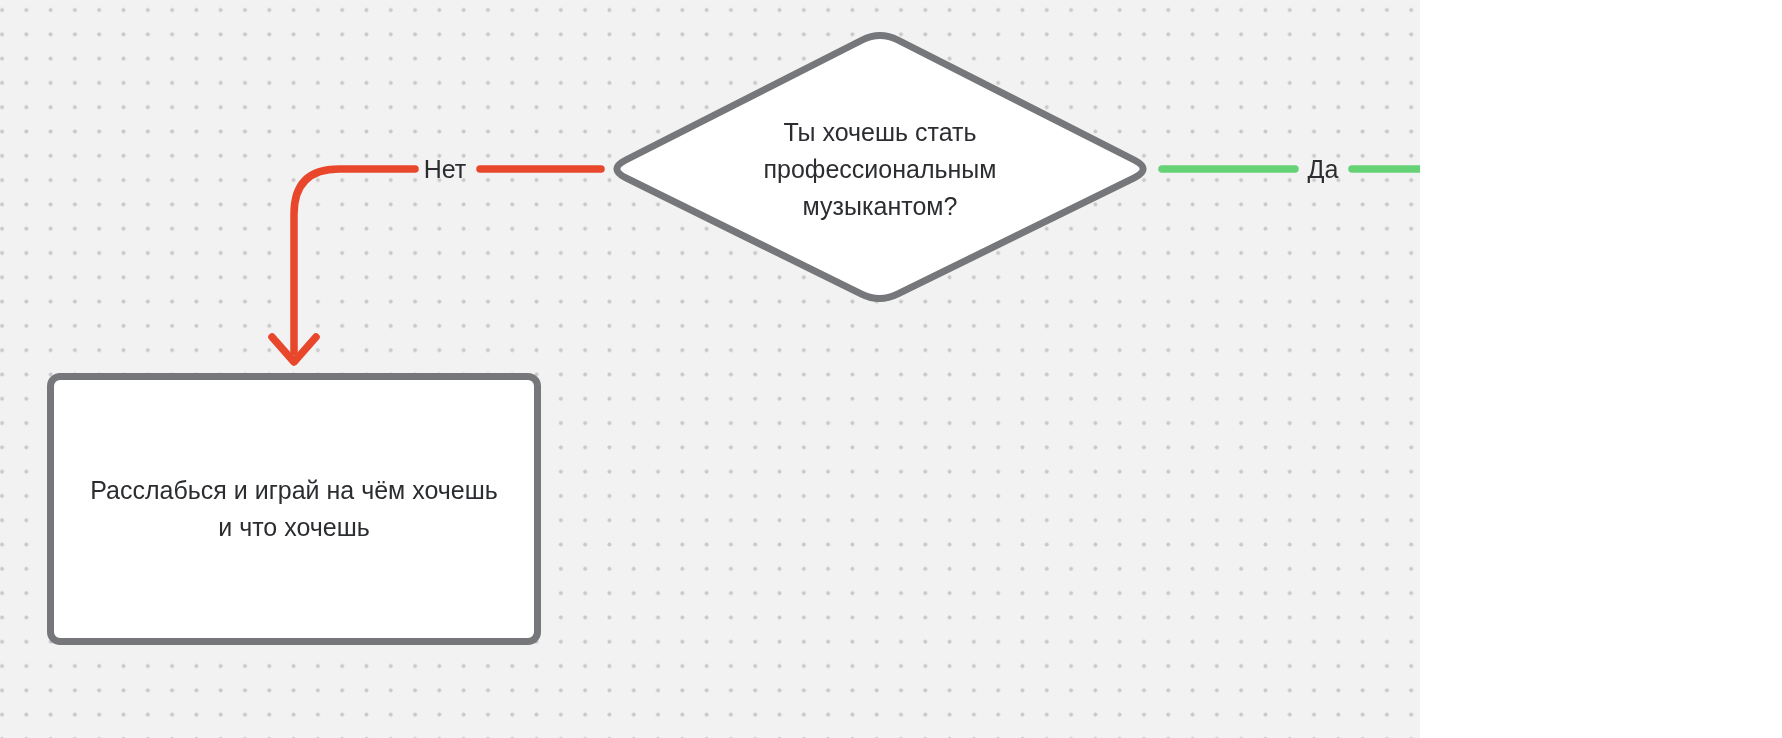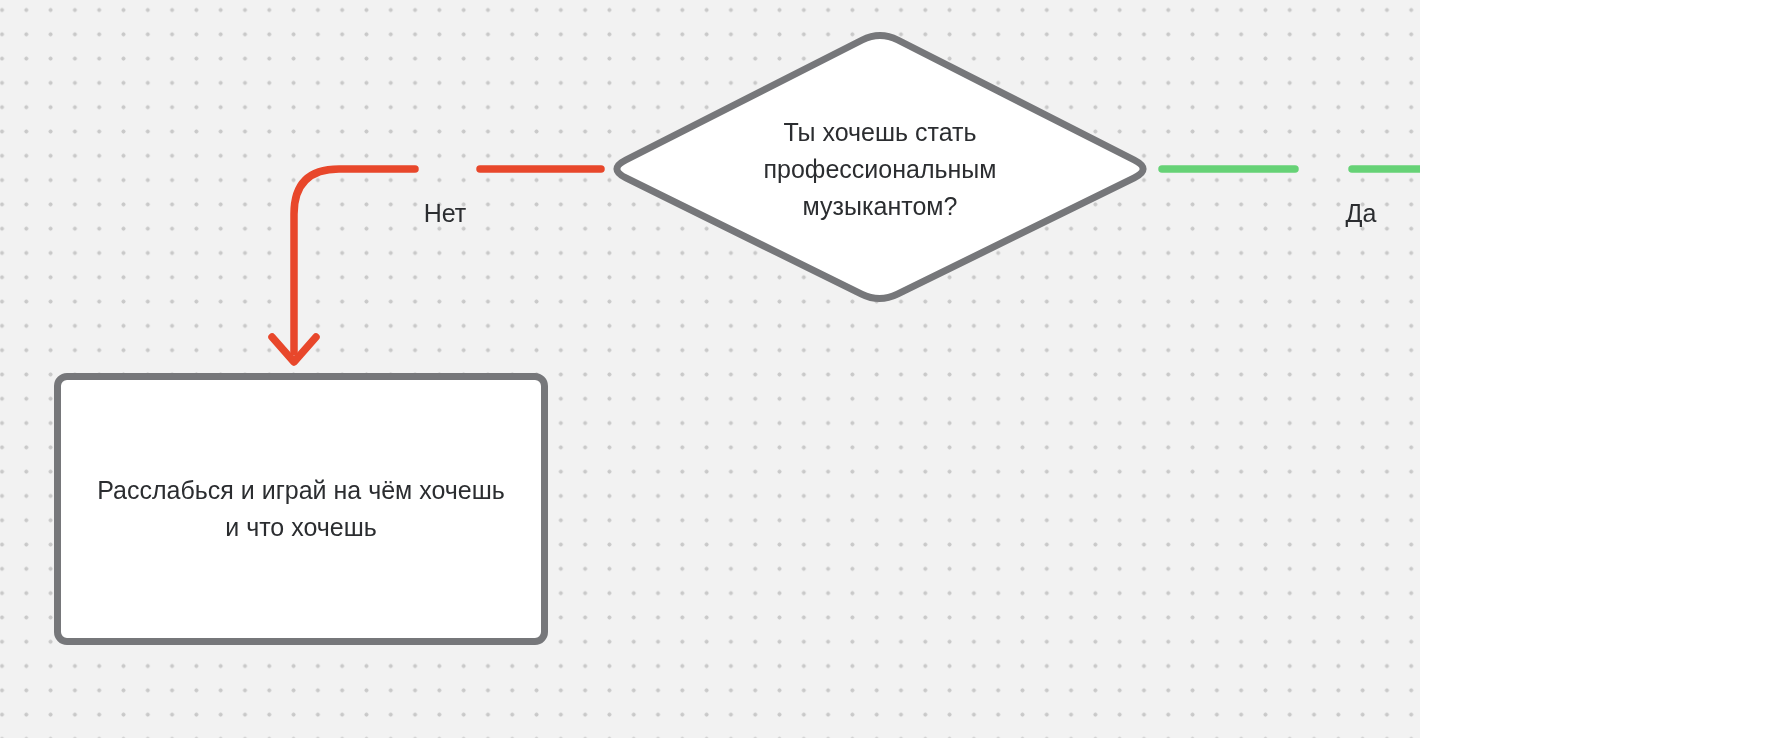--- a/index.html
+++ b/index.html
@@ -64,34 +64,33 @@
     border: 7px solid var(--node-border, #76777A);
     border-radius: 13px;
     display: flex;
     align-items: center;
     justify-content: center;
     text-align: center;
     color: var(--ink, #2B2D30);
     font-size: 25px;
     line-height: 37px;
   }
-  .outcome-no  { left: 47px;  padding: 0 28px; margin-left: 7px; }
+  .outcome-no  { left: 47px;  padding: 0 28px; }
   .outcome-yes { left: 1240px; padding: 0 80px; }
 
   .edge-label {
     position: absolute;
     transform: translate(-50%, -50%);
     color: var(--ink, #2B2D30);
     font-size: 25px;
     line-height: 25px;
     white-space: nowrap;
-    margin-top: 44px;
   }
   .edge-label-no  { left: 445px;  top: 169px; }
-  .edge-label-yes { left: 1361px; top: 169px; }
+  .edge-label-yes { left: 1323px; top: 169px; }
 </style>
 </head>
 <body>
 
 <div class="canvas">
 
   <svg class="diagram-svg" viewBox="0 0 1782 738" xmlns="http://www.w3.org/2000/svg">
 
     <g>
       <path class="edge edge-no" d="M601 169 L480 169"></path>

